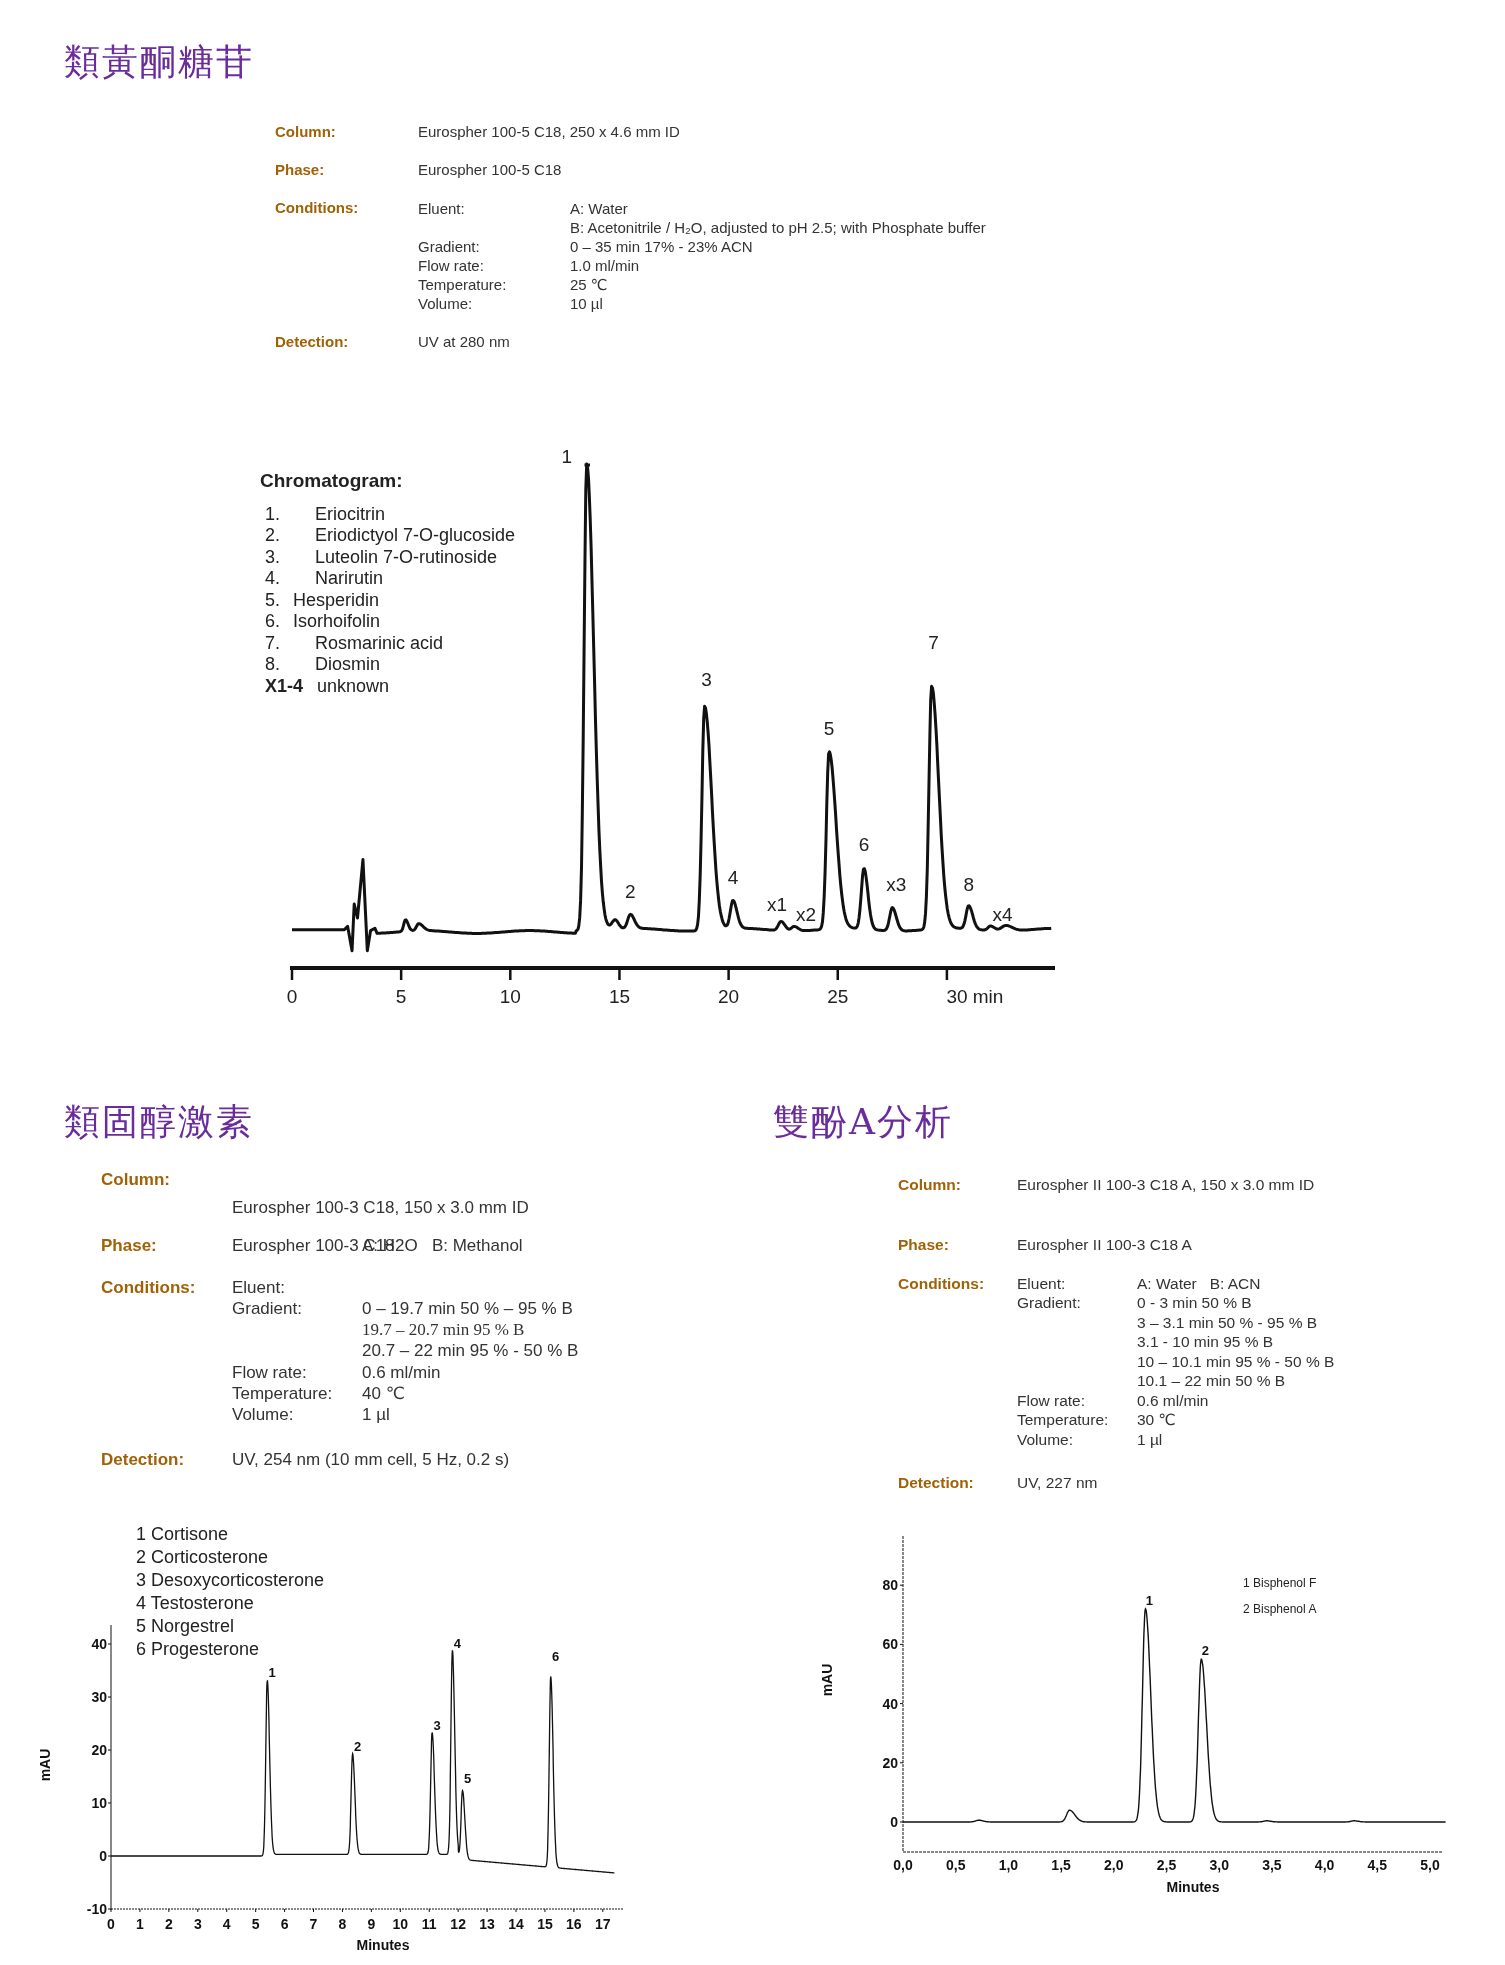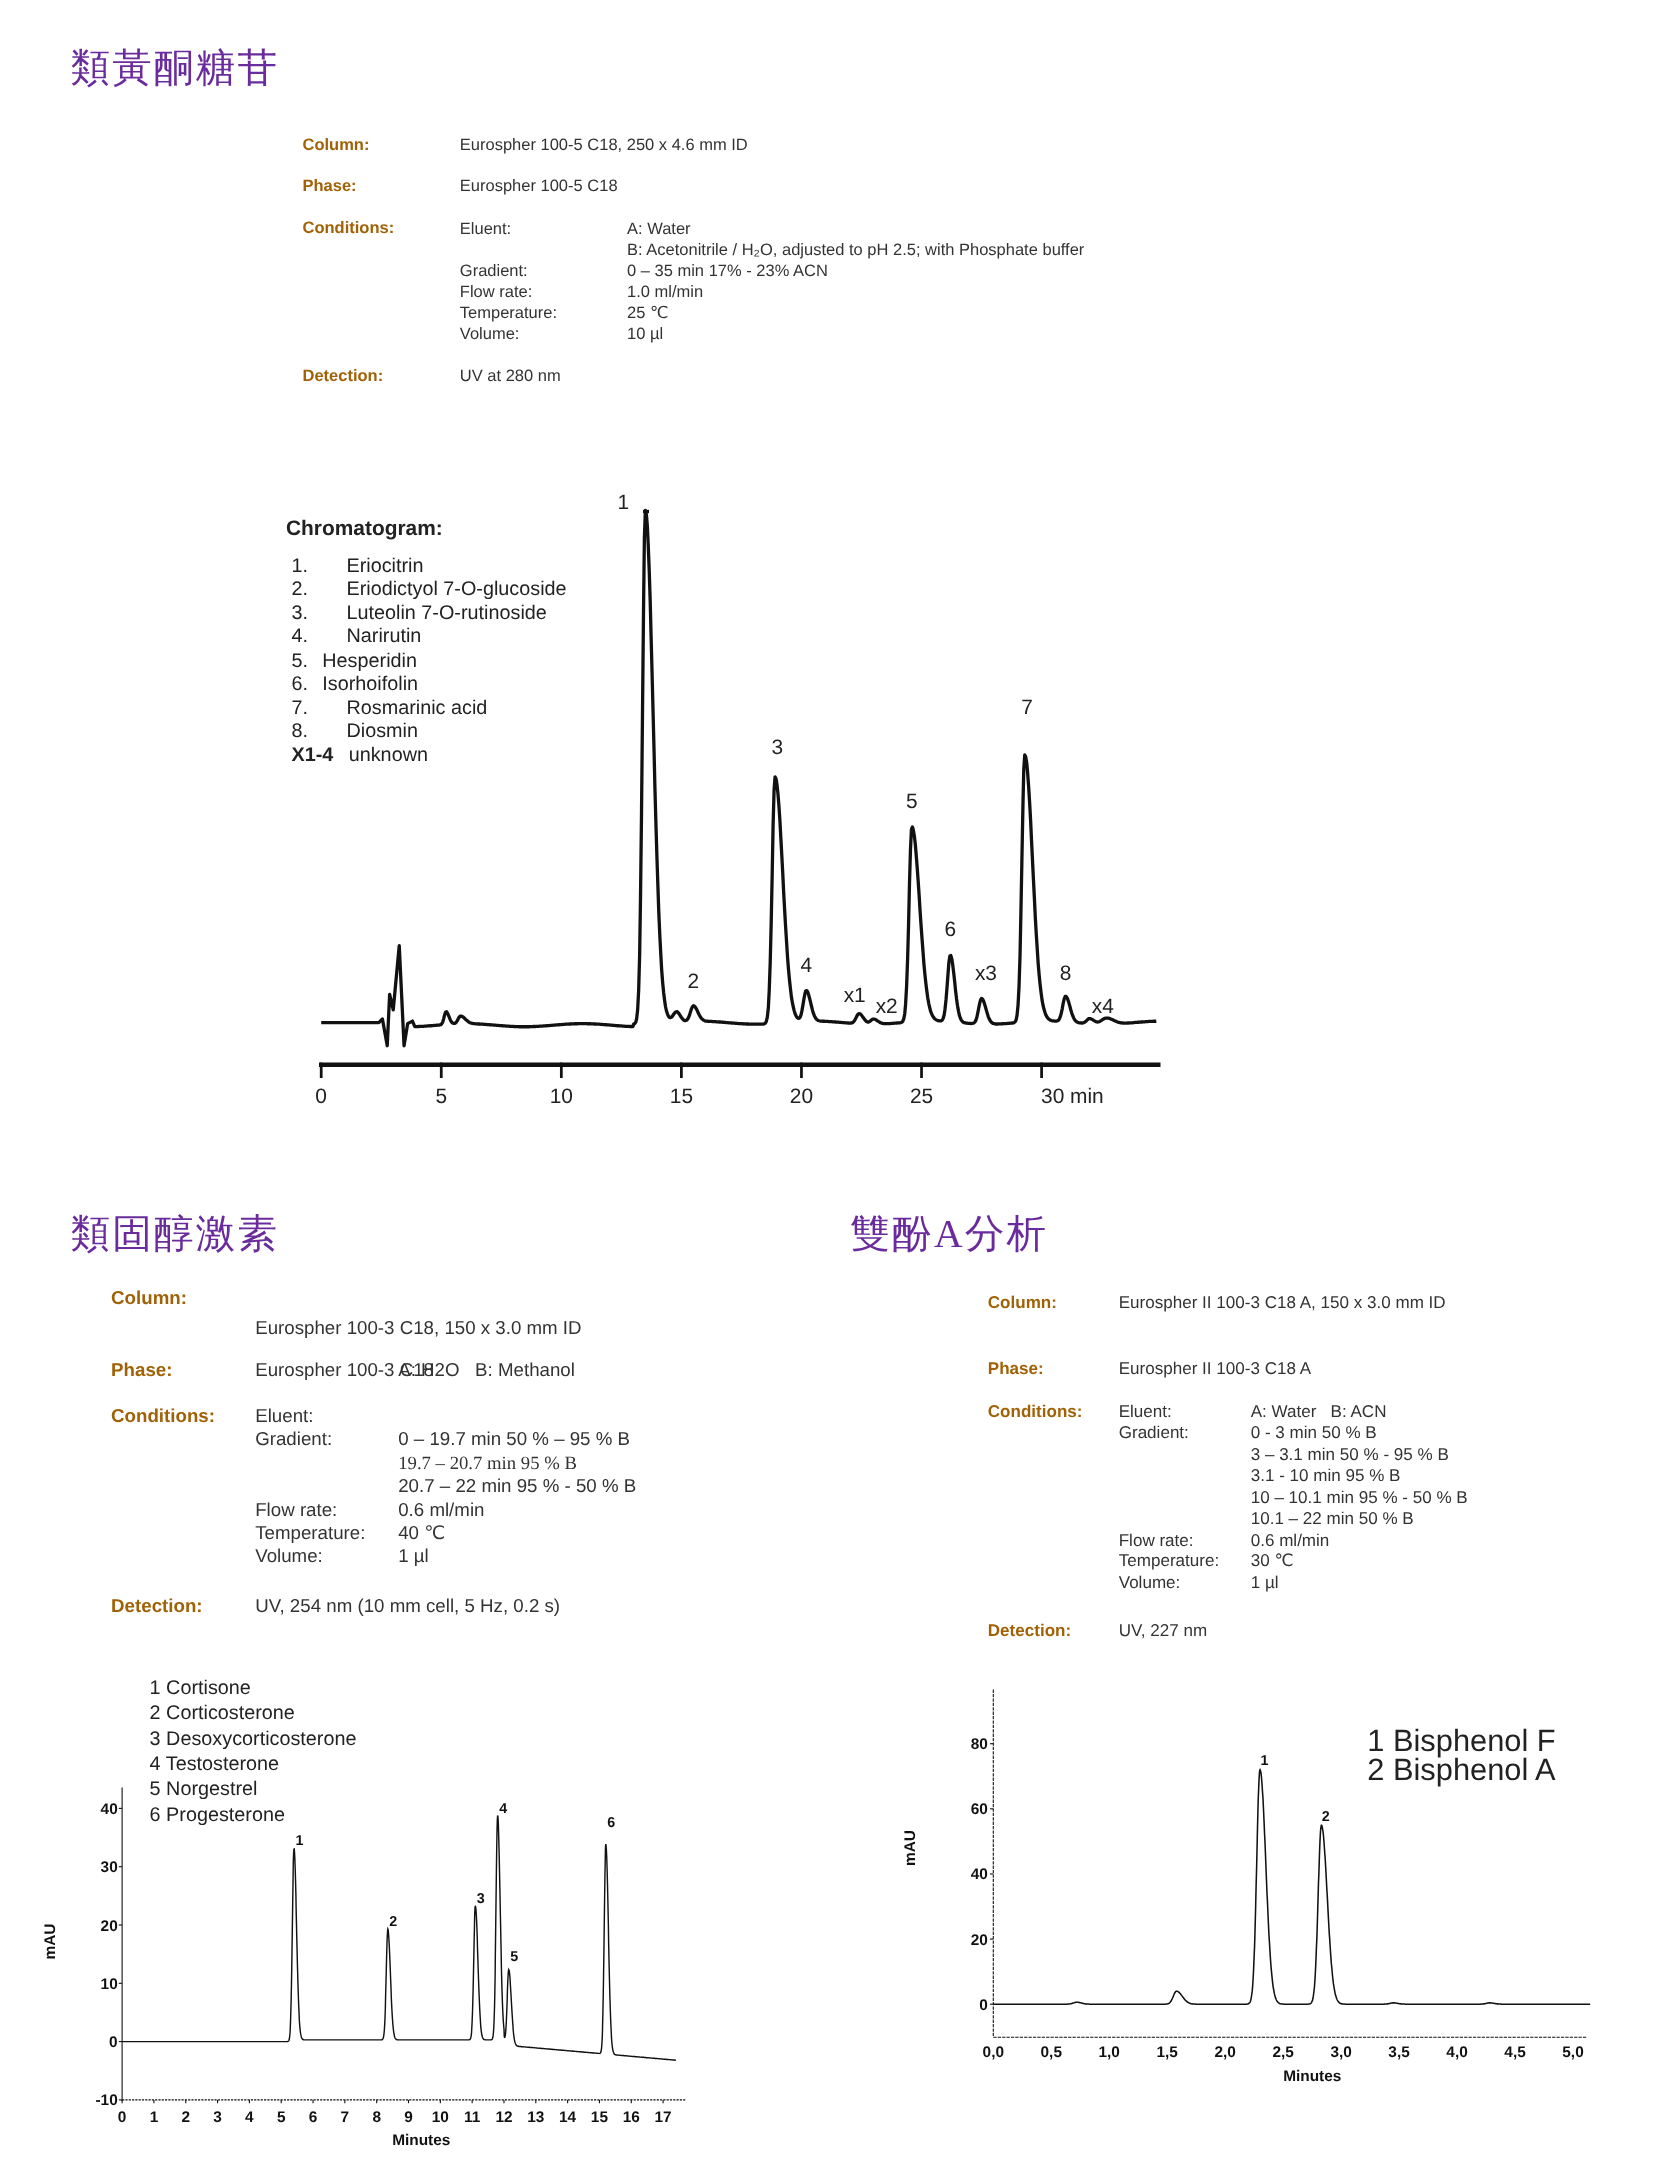--- a/index.html
+++ b/index.html
@@ -177,21 +177,21 @@
     <text x="50" y="1765" text-anchor="middle" font-size="14" font-weight="bold" fill="#111" transform="rotate(-90 50 1765)" class="tick-label">mAU</text>
     <path d="M 111.0 1856.0 L 111.3 1856.0 L 111.6 1856.0 L 111.9 1856.0 L 112.2 1856.0 L 112.4 1856.0 L 112.7 1856.0 L 113.0 1856.0 L 113.3 1856.0 L 113.6 1856.0 L 113.9 1856.0 L 114.2 1856.0 L 114.5 1856.0 L 114.8 1856.0 L 115.1 1856.0 L 115.3 1856.0 L 115.6 1856.0 L 115.9 1856.0 L 116.2 1856.0 L 116.5 1856.0 L 116.8 1856.0 L 117.1 1856.0 L 117.4 1856.0 L 117.7 1856.0 L 117.9 1856.0 L 118.2 1856.0 L 118.5 1856.0 L 118.8 1856.0 L 119.1 1856.0 L 119.4 1856.0 L 119.7 1856.0 L 120.0 1856.0 L 120.3 1856.0 L 120.5 1856.0 L 120.8 1856.0 L 121.1 1856.0 L 121.4 1856.0 L 121.7 1856.0 L 122.0 1856.0 L 122.3 1856.0 L 122.6 1856.0 L 122.9 1856.0 L 123.2 1856.0 L 123.4 1856.0 L 123.7 1856.0 L 124.0 1856.0 L 124.3 1856.0 L 124.6 1856.0 L 124.9 1856.0 L 125.2 1856.0 L 125.5 1856.0 L 125.8 1856.0 L 126.0 1856.0 L 126.3 1856.0 L 126.6 1856.0 L 126.9 1856.0 L 127.2 1856.0 L 127.5 1856.0 L 127.8 1856.0 L 128.1 1856.0 L 128.4 1856.0 L 128.6 1856.0 L 128.9 1856.0 L 129.2 1856.0 L 129.5 1856.0 L 129.8 1856.0 L 130.1 1856.0 L 130.4 1856.0 L 130.7 1856.0 L 131.0 1856.0 L 131.3 1856.0 L 131.5 1856.0 L 131.8 1856.0 L 132.1 1856.0 L 132.4 1856.0 L 132.7 1856.0 L 133.0 1856.0 L 133.3 1856.0 L 133.6 1856.0 L 133.9 1856.0 L 134.1 1856.0 L 134.4 1856.0 L 134.7 1856.0 L 135.0 1856.0 L 135.3 1856.0 L 135.6 1856.0 L 135.9 1856.0 L 136.2 1856.0 L 136.5 1856.0 L 136.7 1856.0 L 137.0 1856.0 L 137.3 1856.0 L 137.6 1856.0 L 137.9 1856.0 L 138.2 1856.0 L 138.5 1856.0 L 138.8 1856.0 L 139.1 1856.0 L 139.4 1856.0 L 139.6 1856.0 L 139.9 1856.0 L 140.2 1856.0 L 140.5 1856.0 L 140.8 1856.0 L 141.1 1856.0 L 141.4 1856.0 L 141.7 1856.0 L 142.0 1856.0 L 142.2 1856.0 L 142.5 1856.0 L 142.8 1856.0 L 143.1 1856.0 L 143.4 1856.0 L 143.7 1856.0 L 144.0 1856.0 L 144.3 1856.0 L 144.6 1856.0 L 144.8 1856.0 L 145.1 1856.0 L 145.4 1856.0 L 145.7 1856.0 L 146.0 1856.0 L 146.3 1856.0 L 146.6 1856.0 L 146.9 1856.0 L 147.2 1856.0 L 147.5 1856.0 L 147.7 1856.0 L 148.0 1856.0 L 148.3 1856.0 L 148.6 1856.0 L 148.9 1856.0 L 149.2 1856.0 L 149.5 1856.0 L 149.8 1856.0 L 150.1 1856.0 L 150.3 1856.0 L 150.6 1856.0 L 150.9 1856.0 L 151.2 1856.0 L 151.5 1856.0 L 151.8 1856.0 L 152.1 1856.0 L 152.4 1856.0 L 152.7 1856.0 L 152.9 1856.0 L 153.2 1856.0 L 153.5 1856.0 L 153.8 1856.0 L 154.1 1856.0 L 154.4 1856.0 L 154.7 1856.0 L 155.0 1856.0 L 155.3 1856.0 L 155.6 1856.0 L 155.8 1856.0 L 156.1 1856.0 L 156.4 1856.0 L 156.7 1856.0 L 157.0 1856.0 L 157.3 1856.0 L 157.6 1856.0 L 157.9 1856.0 L 158.2 1856.0 L 158.4 1856.0 L 158.7 1856.0 L 159.0 1856.0 L 159.3 1856.0 L 159.6 1856.0 L 159.9 1856.0 L 160.2 1856.0 L 160.5 1856.0 L 160.8 1856.0 L 161.0 1856.0 L 161.3 1856.0 L 161.6 1856.0 L 161.9 1856.0 L 162.2 1856.0 L 162.5 1856.0 L 162.8 1856.0 L 163.1 1856.0 L 163.4 1856.0 L 163.7 1856.0 L 163.9 1856.0 L 164.2 1856.0 L 164.5 1856.0 L 164.8 1856.0 L 165.1 1856.0 L 165.4 1856.0 L 165.7 1856.0 L 166.0 1856.0 L 166.3 1856.0 L 166.5 1856.0 L 166.8 1856.0 L 167.1 1856.0 L 167.4 1856.0 L 167.7 1856.0 L 168.0 1856.0 L 168.3 1856.0 L 168.6 1856.0 L 168.9 1856.0 L 169.1 1856.0 L 169.4 1856.0 L 169.7 1856.0 L 170.0 1856.0 L 170.3 1856.0 L 170.6 1856.0 L 170.9 1856.0 L 171.2 1856.0 L 171.5 1856.0 L 171.8 1856.0 L 172.0 1856.0 L 172.3 1856.0 L 172.6 1856.0 L 172.9 1856.0 L 173.2 1856.0 L 173.5 1856.0 L 173.8 1856.0 L 174.1 1856.0 L 174.4 1856.0 L 174.6 1856.0 L 174.9 1856.0 L 175.2 1856.0 L 175.5 1856.0 L 175.8 1856.0 L 176.1 1856.0 L 176.4 1856.0 L 176.7 1856.0 L 177.0 1856.0 L 177.2 1856.0 L 177.5 1856.0 L 177.8 1856.0 L 178.1 1856.0 L 178.4 1856.0 L 178.7 1856.0 L 179.0 1856.0 L 179.3 1856.0 L 179.6 1856.0 L 179.9 1856.0 L 180.1 1856.0 L 180.4 1856.0 L 180.7 1856.0 L 181.0 1856.0 L 181.3 1856.0 L 181.6 1856.0 L 181.9 1856.0 L 182.2 1856.0 L 182.5 1856.0 L 182.7 1856.0 L 183.0 1856.0 L 183.3 1856.0 L 183.6 1856.0 L 183.9 1856.0 L 184.2 1856.0 L 184.5 1856.0 L 184.8 1856.0 L 185.1 1856.0 L 185.4 1856.0 L 185.6 1856.0 L 185.9 1856.0 L 186.2 1856.0 L 186.5 1856.0 L 186.8 1856.0 L 187.1 1856.0 L 187.4 1856.0 L 187.7 1856.0 L 188.0 1856.0 L 188.2 1856.0 L 188.5 1856.0 L 188.8 1856.0 L 189.1 1856.0 L 189.4 1856.0 L 189.7 1856.0 L 190.0 1856.0 L 190.3 1856.0 L 190.6 1856.0 L 190.8 1856.0 L 191.1 1856.0 L 191.4 1856.0 L 191.7 1856.0 L 192.0 1856.0 L 192.3 1856.0 L 192.6 1856.0 L 192.9 1856.0 L 193.2 1856.0 L 193.5 1856.0 L 193.7 1856.0 L 194.0 1856.0 L 194.3 1856.0 L 194.6 1856.0 L 194.9 1856.0 L 195.2 1856.0 L 195.5 1856.0 L 195.8 1856.0 L 196.1 1856.0 L 196.3 1856.0 L 196.6 1856.0 L 196.9 1856.0 L 197.2 1856.0 L 197.5 1856.0 L 197.8 1856.0 L 198.1 1856.0 L 198.4 1856.0 L 198.7 1856.0 L 198.9 1856.0 L 199.2 1856.0 L 199.5 1856.0 L 199.8 1856.0 L 200.1 1856.0 L 200.4 1856.0 L 200.7 1856.0 L 201.0 1856.0 L 201.3 1856.0 L 201.6 1856.0 L 201.8 1856.0 L 202.1 1856.0 L 202.4 1856.0 L 202.7 1856.0 L 203.0 1856.0 L 203.3 1856.0 L 203.6 1856.0 L 203.9 1856.0 L 204.2 1856.0 L 204.4 1856.0 L 204.7 1856.0 L 205.0 1856.0 L 205.3 1856.0 L 205.6 1856.0 L 205.9 1856.0 L 206.2 1856.0 L 206.5 1856.0 L 206.8 1856.0 L 207.0 1856.0 L 207.3 1856.0 L 207.6 1856.0 L 207.9 1856.0 L 208.2 1856.0 L 208.5 1856.0 L 208.8 1856.0 L 209.1 1856.0 L 209.4 1856.0 L 209.7 1856.0 L 209.9 1856.0 L 210.2 1856.0 L 210.5 1856.0 L 210.8 1856.0 L 211.1 1856.0 L 211.4 1856.0 L 211.7 1856.0 L 212.0 1856.0 L 212.3 1856.0 L 212.5 1856.0 L 212.8 1856.0 L 213.1 1856.0 L 213.4 1856.0 L 213.7 1856.0 L 214.0 1856.0 L 214.3 1856.0 L 214.6 1856.0 L 214.9 1856.0 L 215.1 1856.0 L 215.4 1856.0 L 215.7 1856.0 L 216.0 1856.0 L 216.3 1856.0 L 216.6 1856.0 L 216.9 1856.0 L 217.2 1856.0 L 217.5 1856.0 L 217.8 1856.0 L 218.0 1856.0 L 218.3 1856.0 L 218.6 1856.0 L 218.9 1856.0 L 219.2 1856.0 L 219.5 1856.0 L 219.8 1856.0 L 220.1 1856.0 L 220.4 1856.0 L 220.6 1856.0 L 220.9 1856.0 L 221.2 1856.0 L 221.5 1856.0 L 221.8 1856.0 L 222.1 1856.0 L 222.4 1856.0 L 222.7 1856.0 L 223.0 1856.0 L 223.2 1856.0 L 223.5 1856.0 L 223.8 1856.0 L 224.1 1856.0 L 224.4 1856.0 L 224.7 1856.0 L 225.0 1856.0 L 225.3 1856.0 L 225.6 1856.0 L 225.9 1856.0 L 226.1 1856.0 L 226.4 1856.0 L 226.7 1856.0 L 227.0 1856.0 L 227.3 1856.0 L 227.6 1856.0 L 227.9 1856.0 L 228.2 1856.0 L 228.5 1856.0 L 228.7 1856.0 L 229.0 1856.0 L 229.3 1856.0 L 229.6 1856.0 L 229.9 1856.0 L 230.2 1856.0 L 230.5 1856.0 L 230.8 1856.0 L 231.1 1856.0 L 231.3 1856.0 L 231.6 1856.0 L 231.9 1856.0 L 232.2 1856.0 L 232.5 1856.0 L 232.8 1856.0 L 233.1 1856.0 L 233.4 1856.0 L 233.7 1856.0 L 234.0 1856.0 L 234.2 1856.0 L 234.5 1856.0 L 234.8 1856.0 L 235.1 1856.0 L 235.4 1856.0 L 235.7 1856.0 L 236.0 1856.0 L 236.3 1856.0 L 236.6 1856.0 L 236.8 1856.0 L 237.1 1856.0 L 237.4 1856.0 L 237.7 1856.0 L 238.0 1856.0 L 238.3 1856.0 L 238.6 1856.0 L 238.9 1856.0 L 239.2 1856.0 L 239.4 1856.0 L 239.7 1856.0 L 240.0 1856.0 L 240.3 1856.0 L 240.6 1856.0 L 240.9 1856.0 L 241.2 1856.0 L 241.5 1856.0 L 241.8 1856.0 L 242.1 1856.0 L 242.3 1856.0 L 242.6 1856.0 L 242.9 1856.0 L 243.2 1856.0 L 243.5 1856.0 L 243.8 1856.0 L 244.1 1856.0 L 244.4 1856.0 L 244.7 1856.0 L 244.9 1856.0 L 245.2 1856.0 L 245.5 1856.0 L 245.8 1856.0 L 246.1 1856.0 L 246.4 1856.0 L 246.7 1856.0 L 247.0 1856.0 L 247.3 1856.0 L 247.5 1856.0 L 247.8 1856.0 L 248.1 1856.0 L 248.4 1856.0 L 248.7 1856.0 L 249.0 1856.0 L 249.3 1856.0 L 249.6 1856.0 L 249.9 1856.0 L 250.2 1856.0 L 250.4 1856.0 L 250.7 1856.0 L 251.0 1856.0 L 251.3 1856.0 L 251.6 1856.0 L 251.9 1856.0 L 252.2 1856.0 L 252.5 1856.0 L 252.8 1856.0 L 253.0 1856.0 L 253.3 1856.0 L 253.6 1856.0 L 253.9 1856.0 L 254.2 1856.0 L 254.5 1856.0 L 254.8 1856.0 L 255.1 1856.0 L 255.4 1856.0 L 255.6 1856.0 L 255.9 1856.0 L 256.2 1856.0 L 256.5 1856.0 L 256.8 1856.0 L 257.1 1856.0 L 257.4 1856.0 L 257.7 1856.0 L 258.0 1856.0 L 258.3 1856.0 L 258.5 1856.0 L 258.8 1856.0 L 259.1 1856.0 L 259.4 1856.0 L 259.7 1856.0 L 260.0 1856.0 L 260.3 1856.0 L 260.6 1856.0 L 260.9 1856.0 L 261.1 1856.0 L 261.4 1855.9 L 261.7 1855.9 L 262.0 1855.7 L 262.3 1855.5 L 262.6 1855.0 L 262.9 1854.1 L 263.2 1852.5 L 263.5 1850.0 L 263.8 1846.2 L 264.0 1840.4 L 264.3 1832.3 L 264.6 1821.4 L 264.9 1807.4 L 265.2 1790.4 L 265.5 1770.9 L 265.8 1749.9 L 266.1 1729.0 L 266.4 1709.9 L 266.6 1694.5 L 266.9 1684.6 L 267.2 1681.1 L 267.5 1680.9 L 267.8 1684.9 L 268.1 1691.4 L 268.4 1700.1 L 268.7 1710.5 L 269.0 1722.4 L 269.2 1735.1 L 269.5 1748.3 L 269.8 1761.5 L 270.1 1774.3 L 270.4 1786.5 L 270.7 1797.6 L 271.0 1807.7 L 271.3 1816.6 L 271.6 1824.3 L 271.9 1830.7 L 272.1 1836.1 L 272.4 1840.5 L 272.7 1844.0 L 273.0 1846.7 L 273.3 1848.8 L 273.6 1850.4 L 273.9 1851.6 L 274.2 1852.5 L 274.5 1853.1 L 274.7 1853.5 L 275.0 1853.8 L 275.3 1854.0 L 275.6 1854.2 L 275.9 1854.3 L 276.2 1854.3 L 276.5 1854.4 L 276.8 1854.4 L 277.1 1854.4 L 277.3 1854.4 L 277.6 1854.4 L 277.9 1854.4 L 278.2 1854.4 L 278.5 1854.4 L 278.8 1854.4 L 279.1 1854.4 L 279.4 1854.4 L 279.7 1854.4 L 280.0 1854.4 L 280.2 1854.4 L 280.5 1854.4 L 280.8 1854.4 L 281.1 1854.4 L 281.4 1854.4 L 281.7 1854.4 L 282.0 1854.4 L 282.3 1854.4 L 282.6 1854.4 L 282.8 1854.4 L 283.1 1854.4 L 283.4 1854.4 L 283.7 1854.4 L 284.0 1854.4 L 284.3 1854.4 L 284.6 1854.4 L 284.9 1854.4 L 285.2 1854.4 L 285.4 1854.4 L 285.7 1854.4 L 286.0 1854.4 L 286.3 1854.4 L 286.6 1854.4 L 286.9 1854.4 L 287.2 1854.4 L 287.5 1854.4 L 287.8 1854.4 L 288.1 1854.4 L 288.3 1854.4 L 288.6 1854.4 L 288.9 1854.4 L 289.2 1854.4 L 289.5 1854.4 L 289.8 1854.4 L 290.1 1854.4 L 290.4 1854.4 L 290.7 1854.4 L 290.9 1854.4 L 291.2 1854.4 L 291.5 1854.4 L 291.8 1854.4 L 292.1 1854.4 L 292.4 1854.4 L 292.7 1854.4 L 293.0 1854.4 L 293.3 1854.4 L 293.5 1854.4 L 293.8 1854.4 L 294.1 1854.4 L 294.4 1854.4 L 294.7 1854.4 L 295.0 1854.4 L 295.3 1854.4 L 295.6 1854.4 L 295.9 1854.4 L 296.2 1854.4 L 296.4 1854.4 L 296.7 1854.4 L 297.0 1854.4 L 297.3 1854.4 L 297.6 1854.4 L 297.9 1854.4 L 298.2 1854.4 L 298.5 1854.4 L 298.8 1854.4 L 299.0 1854.4 L 299.3 1854.4 L 299.6 1854.4 L 299.9 1854.4 L 300.2 1854.4 L 300.5 1854.4 L 300.8 1854.4 L 301.1 1854.4 L 301.4 1854.4 L 301.6 1854.4 L 301.9 1854.4 L 302.2 1854.4 L 302.5 1854.4 L 302.8 1854.4 L 303.1 1854.4 L 303.4 1854.4 L 303.7 1854.4 L 304.0 1854.4 L 304.3 1854.4 L 304.5 1854.4 L 304.8 1854.4 L 305.1 1854.4 L 305.4 1854.4 L 305.7 1854.4 L 306.0 1854.4 L 306.3 1854.4 L 306.6 1854.4 L 306.9 1854.4 L 307.1 1854.4 L 307.4 1854.4 L 307.7 1854.4 L 308.0 1854.4 L 308.3 1854.4 L 308.6 1854.4 L 308.9 1854.4 L 309.2 1854.4 L 309.5 1854.4 L 309.7 1854.4 L 310.0 1854.4 L 310.3 1854.4 L 310.6 1854.4 L 310.9 1854.4 L 311.2 1854.4 L 311.5 1854.4 L 311.8 1854.4 L 312.1 1854.4 L 312.4 1854.4 L 312.6 1854.4 L 312.9 1854.4 L 313.2 1854.4 L 313.5 1854.4 L 313.8 1854.4 L 314.1 1854.4 L 314.4 1854.4 L 314.7 1854.4 L 315.0 1854.4 L 315.2 1854.4 L 315.5 1854.4 L 315.8 1854.4 L 316.1 1854.4 L 316.4 1854.4 L 316.7 1854.4 L 317.0 1854.4 L 317.3 1854.4 L 317.6 1854.4 L 317.8 1854.4 L 318.1 1854.4 L 318.4 1854.4 L 318.7 1854.4 L 319.0 1854.4 L 319.3 1854.4 L 319.6 1854.4 L 319.9 1854.4 L 320.2 1854.4 L 320.5 1854.4 L 320.7 1854.4 L 321.0 1854.4 L 321.3 1854.4 L 321.6 1854.4 L 321.9 1854.4 L 322.2 1854.4 L 322.5 1854.4 L 322.8 1854.4 L 323.1 1854.4 L 323.3 1854.4 L 323.6 1854.4 L 323.9 1854.4 L 324.2 1854.4 L 324.5 1854.4 L 324.8 1854.4 L 325.1 1854.4 L 325.4 1854.4 L 325.7 1854.4 L 325.9 1854.4 L 326.2 1854.4 L 326.5 1854.4 L 326.8 1854.4 L 327.1 1854.4 L 327.4 1854.4 L 327.7 1854.4 L 328.0 1854.4 L 328.3 1854.4 L 328.6 1854.4 L 328.8 1854.4 L 329.1 1854.4 L 329.4 1854.4 L 329.7 1854.4 L 330.0 1854.4 L 330.3 1854.4 L 330.6 1854.4 L 330.9 1854.4 L 331.2 1854.4 L 331.4 1854.4 L 331.7 1854.4 L 332.0 1854.4 L 332.3 1854.4 L 332.6 1854.4 L 332.9 1854.4 L 333.2 1854.4 L 333.5 1854.4 L 333.8 1854.4 L 334.1 1854.4 L 334.3 1854.4 L 334.6 1854.4 L 334.9 1854.4 L 335.2 1854.4 L 335.5 1854.4 L 335.8 1854.4 L 336.1 1854.4 L 336.4 1854.4 L 336.7 1854.4 L 336.9 1854.4 L 337.2 1854.4 L 337.5 1854.4 L 337.8 1854.4 L 338.1 1854.4 L 338.4 1854.4 L 338.7 1854.4 L 339.0 1854.4 L 339.3 1854.4 L 339.5 1854.4 L 339.8 1854.4 L 340.1 1854.4 L 340.4 1854.4 L 340.7 1854.4 L 341.0 1854.4 L 341.3 1854.4 L 341.6 1854.4 L 341.9 1854.4 L 342.2 1854.4 L 342.4 1854.4 L 342.7 1854.4 L 343.0 1854.4 L 343.3 1854.4 L 343.6 1854.4 L 343.9 1854.4 L 344.2 1854.4 L 344.5 1854.4 L 344.8 1854.4 L 345.0 1854.4 L 345.3 1854.4 L 345.6 1854.4 L 345.9 1854.4 L 346.2 1854.4 L 346.5 1854.4 L 346.8 1854.4 L 347.1 1854.3 L 347.4 1854.3 L 347.6 1854.1 L 347.9 1853.8 L 348.2 1853.3 L 348.5 1852.4 L 348.8 1851.0 L 349.1 1848.8 L 349.4 1845.5 L 349.7 1840.8 L 350.0 1834.5 L 350.3 1826.4 L 350.5 1816.6 L 350.8 1805.4 L 351.1 1793.3 L 351.4 1781.3 L 351.7 1770.3 L 352.0 1761.5 L 352.3 1755.7 L 352.6 1753.7 L 352.9 1754.5 L 353.1 1756.8 L 353.4 1760.5 L 353.7 1765.5 L 354.0 1771.6 L 354.3 1778.4 L 354.6 1785.7 L 354.9 1793.3 L 355.2 1800.9 L 355.5 1808.3 L 355.7 1815.3 L 356.0 1821.7 L 356.3 1827.5 L 356.6 1832.6 L 356.9 1837.0 L 357.2 1840.8 L 357.5 1843.9 L 357.8 1846.4 L 358.1 1848.4 L 358.4 1850.0 L 358.6 1851.2 L 358.9 1852.1 L 359.2 1852.8 L 359.5 1853.3 L 359.8 1853.6 L 360.1 1853.9 L 360.4 1854.1 L 360.7 1854.2 L 361.0 1854.3 L 361.2 1854.3 L 361.5 1854.4 L 361.8 1854.4 L 362.1 1854.4 L 362.4 1854.4 L 362.7 1854.4 L 363.0 1854.4 L 363.3 1854.4 L 363.6 1854.4 L 363.8 1854.4 L 364.1 1854.4 L 364.4 1854.4 L 364.7 1854.4 L 365.0 1854.4 L 365.3 1854.4 L 365.6 1854.4 L 365.9 1854.4 L 366.2 1854.4 L 366.5 1854.4 L 366.7 1854.4 L 367.0 1854.4 L 367.3 1854.4 L 367.6 1854.4 L 367.9 1854.4 L 368.2 1854.4 L 368.5 1854.4 L 368.8 1854.4 L 369.1 1854.4 L 369.3 1854.4 L 369.6 1854.4 L 369.9 1854.4 L 370.2 1854.4 L 370.5 1854.4 L 370.8 1854.4 L 371.1 1854.4 L 371.4 1854.4 L 371.7 1854.4 L 371.9 1854.4 L 372.2 1854.4 L 372.5 1854.4 L 372.8 1854.4 L 373.1 1854.4 L 373.4 1854.4 L 373.7 1854.4 L 374.0 1854.4 L 374.3 1854.4 L 374.6 1854.4 L 374.8 1854.4 L 375.1 1854.4 L 375.4 1854.4 L 375.7 1854.4 L 376.0 1854.4 L 376.3 1854.4 L 376.6 1854.4 L 376.9 1854.4 L 377.2 1854.4 L 377.4 1854.4 L 377.7 1854.4 L 378.0 1854.4 L 378.3 1854.4 L 378.6 1854.4 L 378.9 1854.4 L 379.2 1854.4 L 379.5 1854.4 L 379.8 1854.4 L 380.0 1854.4 L 380.3 1854.4 L 380.6 1854.4 L 380.9 1854.4 L 381.2 1854.4 L 381.5 1854.4 L 381.8 1854.4 L 382.1 1854.4 L 382.4 1854.4 L 382.7 1854.4 L 382.9 1854.4 L 383.2 1854.4 L 383.5 1854.4 L 383.8 1854.4 L 384.1 1854.4 L 384.4 1854.4 L 384.7 1854.4 L 385.0 1854.4 L 385.3 1854.4 L 385.5 1854.4 L 385.8 1854.4 L 386.1 1854.4 L 386.4 1854.4 L 386.7 1854.4 L 387.0 1854.4 L 387.3 1854.4 L 387.6 1854.4 L 387.9 1854.4 L 388.1 1854.4 L 388.4 1854.4 L 388.7 1854.4 L 389.0 1854.4 L 389.3 1854.4 L 389.6 1854.4 L 389.9 1854.4 L 390.2 1854.4 L 390.5 1854.4 L 390.8 1854.4 L 391.0 1854.4 L 391.3 1854.4 L 391.6 1854.4 L 391.9 1854.4 L 392.2 1854.4 L 392.5 1854.4 L 392.8 1854.4 L 393.1 1854.4 L 393.4 1854.4 L 393.6 1854.4 L 393.9 1854.4 L 394.2 1854.4 L 394.5 1854.4 L 394.8 1854.4 L 395.1 1854.4 L 395.4 1854.4 L 395.7 1854.4 L 396.0 1854.4 L 396.2 1854.4 L 396.5 1854.4 L 396.8 1854.4 L 397.1 1854.4 L 397.4 1854.4 L 397.7 1854.4 L 398.0 1854.4 L 398.3 1854.4 L 398.6 1854.4 L 398.9 1854.4 L 399.1 1854.4 L 399.4 1854.4 L 399.7 1854.4 L 400.0 1854.4 L 400.3 1854.4 L 400.6 1854.4 L 400.9 1854.4 L 401.2 1854.4 L 401.5 1854.4 L 401.7 1854.4 L 402.0 1854.4 L 402.3 1854.4 L 402.6 1854.4 L 402.9 1854.4 L 403.2 1854.4 L 403.5 1854.4 L 403.8 1854.4 L 404.1 1854.4 L 404.4 1854.4 L 404.6 1854.4 L 404.9 1854.4 L 405.2 1854.4 L 405.5 1854.4 L 405.8 1854.4 L 406.1 1854.4 L 406.4 1854.4 L 406.7 1854.4 L 407.0 1854.4 L 407.2 1854.4 L 407.5 1854.4 L 407.8 1854.4 L 408.1 1854.4 L 408.4 1854.4 L 408.7 1854.4 L 409.0 1854.4 L 409.3 1854.4 L 409.6 1854.4 L 409.8 1854.4 L 410.1 1854.4 L 410.4 1854.4 L 410.7 1854.4 L 411.0 1854.4 L 411.3 1854.4 L 411.6 1854.4 L 411.9 1854.4 L 412.2 1854.4 L 412.5 1854.4 L 412.7 1854.4 L 413.0 1854.4 L 413.3 1854.4 L 413.6 1854.4 L 413.9 1854.4 L 414.2 1854.4 L 414.5 1854.4 L 414.8 1854.4 L 415.1 1854.4 L 415.3 1854.4 L 415.6 1854.4 L 415.9 1854.4 L 416.2 1854.4 L 416.5 1854.4 L 416.8 1854.4 L 417.1 1854.4 L 417.4 1854.4 L 417.7 1854.4 L 417.9 1854.4 L 418.2 1854.4 L 418.5 1854.4 L 418.8 1854.4 L 419.1 1854.4 L 419.4 1854.4 L 419.7 1854.4 L 420.0 1854.4 L 420.3 1854.4 L 420.6 1854.4 L 420.8 1854.4 L 421.1 1854.4 L 421.4 1854.4 L 421.7 1854.4 L 422.0 1854.4 L 422.3 1854.4 L 422.6 1854.4 L 422.9 1854.4 L 423.2 1854.4 L 423.4 1854.4 L 423.7 1854.4 L 424.0 1854.4 L 424.3 1854.4 L 424.6 1854.4 L 424.9 1854.4 L 425.2 1854.4 L 425.5 1854.4 L 425.8 1854.4 L 426.0 1854.4 L 426.3 1854.4 L 426.6 1854.3 L 426.9 1854.2 L 427.2 1854.0 L 427.5 1853.7 L 427.8 1853.1 L 428.1 1852.0 L 428.4 1850.3 L 428.7 1847.6 L 428.9 1843.6 L 429.2 1837.9 L 429.5 1830.3 L 429.8 1820.5 L 430.1 1808.7 L 430.4 1795.1 L 430.7 1780.5 L 431.0 1765.9 L 431.3 1752.6 L 431.5 1741.9 L 431.8 1734.9 L 432.1 1732.5 L 432.4 1733.5 L 432.7 1736.3 L 433.0 1740.8 L 433.3 1746.8 L 433.6 1754.1 L 433.9 1762.4 L 434.1 1771.3 L 434.4 1780.5 L 434.7 1789.7 L 435.0 1798.6 L 435.3 1807.0 L 435.6 1814.8 L 435.9 1821.9 L 436.2 1828.0 L 436.5 1833.4 L 436.8 1837.9 L 437.0 1841.7 L 437.3 1844.7 L 437.6 1847.1 L 437.9 1849.1 L 438.2 1850.5 L 438.5 1851.6 L 438.8 1852.5 L 439.1 1853.1 L 439.4 1853.5 L 439.6 1853.8 L 439.9 1854.0 L 440.2 1854.1 L 440.5 1854.2 L 440.8 1854.3 L 441.1 1854.3 L 441.4 1854.4 L 441.7 1854.4 L 442.0 1854.4 L 442.2 1854.4 L 442.5 1854.4 L 442.8 1854.4 L 443.1 1854.4 L 443.4 1854.4 L 443.7 1854.4 L 444.0 1854.4 L 444.3 1854.4 L 444.6 1854.4 L 444.9 1854.4 L 445.1 1854.4 L 445.4 1854.4 L 445.7 1854.4 L 446.0 1854.4 L 446.3 1854.4 L 446.6 1854.3 L 446.9 1854.3 L 447.2 1854.1 L 447.5 1853.8 L 447.7 1853.2 L 448.0 1852.1 L 448.3 1850.4 L 448.6 1847.5 L 448.9 1843.0 L 449.2 1836.3 L 449.5 1826.8 L 449.8 1814.0 L 450.1 1797.7 L 450.3 1777.8 L 450.6 1755.1 L 450.9 1730.6 L 451.2 1706.2 L 451.5 1684.0 L 451.8 1666.0 L 452.1 1654.4 L 452.4 1650.4 L 452.7 1651.9 L 453.0 1656.6 L 453.2 1664.2 L 453.5 1674.3 L 453.8 1686.6 L 454.1 1700.4 L 454.4 1715.3 L 454.7 1730.6 L 455.0 1746.0 L 455.3 1761.0 L 455.6 1775.1 L 455.8 1788.2 L 456.1 1799.9 L 456.4 1810.3 L 456.7 1819.2 L 457.0 1826.7 L 457.3 1833.0 L 457.6 1838.0 L 457.9 1841.8 L 458.2 1844.7 L 458.4 1851.3 L 458.7 1852.2 L 459.0 1852.1 L 459.3 1850.9 L 459.6 1848.4 L 459.9 1844.7 L 460.2 1839.5 L 460.5 1833.1 L 460.8 1825.6 L 461.1 1817.5 L 461.3 1809.3 L 461.6 1801.9 L 461.9 1795.9 L 462.2 1792.0 L 462.5 1790.6 L 462.8 1791.2 L 463.1 1792.8 L 463.4 1795.4 L 463.7 1798.9 L 463.9 1803.0 L 464.2 1807.7 L 464.5 1812.8 L 464.8 1818.0 L 465.1 1823.2 L 465.4 1828.3 L 465.7 1833.1 L 466.0 1837.5 L 466.3 1841.5 L 466.5 1845.0 L 466.8 1848.1 L 467.1 1850.6 L 467.4 1852.8 L 467.7 1854.5 L 468.0 1855.9 L 468.3 1857.0 L 468.6 1857.9 L 468.9 1858.6 L 469.2 1859.0 L 469.4 1859.4 L 469.7 1859.7 L 470.0 1859.9 L 470.3 1860.0 L 470.6 1860.1 L 470.9 1860.2 L 471.2 1860.3 L 471.5 1860.3 L 471.8 1860.4 L 472.0 1860.4 L 472.3 1860.4 L 472.6 1860.4 L 472.9 1860.5 L 473.2 1860.5 L 473.5 1860.5 L 473.8 1860.6 L 474.1 1860.6 L 474.4 1860.6 L 474.7 1860.6 L 474.9 1860.7 L 475.2 1860.7 L 475.5 1860.7 L 475.8 1860.7 L 476.1 1860.8 L 476.4 1860.8 L 476.7 1860.8 L 477.0 1860.8 L 477.3 1860.9 L 477.5 1860.9 L 477.8 1860.9 L 478.1 1860.9 L 478.4 1861.0 L 478.7 1861.0 L 479.0 1861.0 L 479.3 1861.0 L 479.6 1861.1 L 479.9 1861.1 L 480.1 1861.1 L 480.4 1861.1 L 480.7 1861.2 L 481.0 1861.2 L 481.3 1861.2 L 481.6 1861.2 L 481.9 1861.3 L 482.2 1861.3 L 482.5 1861.3 L 482.8 1861.3 L 483.0 1861.4 L 483.3 1861.4 L 483.6 1861.4 L 483.9 1861.4 L 484.2 1861.5 L 484.5 1861.5 L 484.8 1861.5 L 485.1 1861.5 L 485.4 1861.6 L 485.6 1861.6 L 485.9 1861.6 L 486.2 1861.6 L 486.5 1861.7 L 486.8 1861.7 L 487.1 1861.7 L 487.4 1861.7 L 487.7 1861.8 L 488.0 1861.8 L 488.2 1861.8 L 488.5 1861.9 L 488.8 1861.9 L 489.1 1861.9 L 489.4 1861.9 L 489.7 1862.0 L 490.0 1862.0 L 490.3 1862.0 L 490.6 1862.0 L 490.9 1862.1 L 491.1 1862.1 L 491.4 1862.1 L 491.7 1862.1 L 492.0 1862.2 L 492.3 1862.2 L 492.6 1862.2 L 492.9 1862.2 L 493.2 1862.3 L 493.5 1862.3 L 493.7 1862.3 L 494.0 1862.3 L 494.3 1862.4 L 494.6 1862.4 L 494.9 1862.4 L 495.2 1862.4 L 495.5 1862.5 L 495.8 1862.5 L 496.1 1862.5 L 496.3 1862.5 L 496.6 1862.6 L 496.9 1862.6 L 497.2 1862.6 L 497.5 1862.6 L 497.8 1862.7 L 498.1 1862.7 L 498.4 1862.7 L 498.7 1862.7 L 499.0 1862.8 L 499.2 1862.8 L 499.5 1862.8 L 499.8 1862.8 L 500.1 1862.9 L 500.4 1862.9 L 500.7 1862.9 L 501.0 1862.9 L 501.3 1863.0 L 501.6 1863.0 L 501.8 1863.0 L 502.1 1863.0 L 502.4 1863.1 L 502.7 1863.1 L 503.0 1863.1 L 503.3 1863.1 L 503.6 1863.2 L 503.9 1863.2 L 504.2 1863.2 L 504.4 1863.3 L 504.7 1863.3 L 505.0 1863.3 L 505.3 1863.3 L 505.6 1863.4 L 505.9 1863.4 L 506.2 1863.4 L 506.5 1863.4 L 506.8 1863.5 L 507.1 1863.5 L 507.3 1863.5 L 507.6 1863.5 L 507.9 1863.6 L 508.2 1863.6 L 508.5 1863.6 L 508.8 1863.6 L 509.1 1863.7 L 509.4 1863.7 L 509.7 1863.7 L 509.9 1863.7 L 510.2 1863.8 L 510.5 1863.8 L 510.8 1863.8 L 511.1 1863.8 L 511.4 1863.9 L 511.7 1863.9 L 512.0 1863.9 L 512.3 1863.9 L 512.5 1864.0 L 512.8 1864.0 L 513.1 1864.0 L 513.4 1864.0 L 513.7 1864.1 L 514.0 1864.1 L 514.3 1864.1 L 514.6 1864.1 L 514.9 1864.2 L 515.2 1864.2 L 515.4 1864.2 L 515.7 1864.2 L 516.0 1864.3 L 516.3 1864.3 L 516.6 1864.3 L 516.9 1864.3 L 517.2 1864.4 L 517.5 1864.4 L 517.8 1864.4 L 518.0 1864.4 L 518.3 1864.5 L 518.6 1864.5 L 518.9 1864.5 L 519.2 1864.5 L 519.5 1864.6 L 519.8 1864.6 L 520.1 1864.6 L 520.4 1864.6 L 520.6 1864.7 L 520.9 1864.7 L 521.2 1864.7 L 521.5 1864.8 L 521.8 1864.8 L 522.1 1864.8 L 522.4 1864.8 L 522.7 1864.9 L 523.0 1864.9 L 523.3 1864.9 L 523.5 1864.9 L 523.8 1865.0 L 524.1 1865.0 L 524.4 1865.0 L 524.7 1865.0 L 525.0 1865.1 L 525.3 1865.1 L 525.6 1865.1 L 525.9 1865.1 L 526.1 1865.2 L 526.4 1865.2 L 526.7 1865.2 L 527.0 1865.2 L 527.3 1865.3 L 527.6 1865.3 L 527.9 1865.3 L 528.2 1865.3 L 528.5 1865.4 L 528.7 1865.4 L 529.0 1865.4 L 529.3 1865.4 L 529.6 1865.5 L 529.9 1865.5 L 530.2 1865.5 L 530.5 1865.5 L 530.8 1865.6 L 531.1 1865.6 L 531.4 1865.6 L 531.6 1865.6 L 531.9 1865.7 L 532.2 1865.7 L 532.5 1865.7 L 532.8 1865.7 L 533.1 1865.8 L 533.4 1865.8 L 533.7 1865.8 L 534.0 1865.8 L 534.2 1865.9 L 534.5 1865.9 L 534.8 1865.9 L 535.1 1865.9 L 535.4 1866.0 L 535.7 1866.0 L 536.0 1866.0 L 536.3 1866.0 L 536.6 1866.1 L 536.8 1866.1 L 537.1 1866.1 L 537.4 1866.2 L 537.7 1866.2 L 538.0 1866.2 L 538.3 1866.2 L 538.6 1866.3 L 538.9 1866.3 L 539.2 1866.3 L 539.5 1866.3 L 539.7 1866.4 L 540.0 1866.4 L 540.3 1866.4 L 540.6 1866.4 L 540.9 1866.5 L 541.2 1866.5 L 541.5 1866.5 L 541.8 1866.5 L 542.1 1866.6 L 542.3 1866.6 L 542.6 1866.6 L 542.9 1866.6 L 543.2 1866.7 L 543.5 1866.7 L 543.8 1866.7 L 544.1 1866.7 L 544.4 1866.7 L 544.7 1866.8 L 544.9 1866.7 L 545.2 1866.7 L 545.5 1866.6 L 545.8 1866.3 L 546.1 1865.8 L 546.4 1864.8 L 546.7 1863.2 L 547.0 1860.5 L 547.3 1856.3 L 547.6 1850.1 L 547.8 1841.2 L 548.1 1829.3 L 548.4 1814.1 L 548.7 1795.5 L 549.0 1774.3 L 549.3 1751.5 L 549.6 1728.7 L 549.9 1707.9 L 550.2 1691.1 L 550.4 1680.3 L 550.7 1676.5 L 551.0 1678.0 L 551.3 1682.4 L 551.6 1689.6 L 551.9 1699.0 L 552.2 1710.5 L 552.5 1723.5 L 552.8 1737.4 L 553.1 1751.8 L 553.3 1766.2 L 553.6 1780.2 L 553.9 1793.5 L 554.2 1805.7 L 554.5 1816.7 L 554.8 1826.4 L 555.1 1834.8 L 555.4 1841.9 L 555.7 1847.8 L 555.9 1852.6 L 556.2 1856.4 L 556.5 1859.4 L 556.8 1861.8 L 557.1 1863.5 L 557.4 1864.8 L 557.7 1865.8 L 558.0 1866.5 L 558.3 1867.0 L 558.5 1867.4 L 558.8 1867.6 L 559.1 1867.8 L 559.4 1867.9 L 559.7 1868.0 L 560.0 1868.1 L 560.3 1868.1 L 560.6 1868.2 L 560.9 1868.2 L 561.2 1868.2 L 561.4 1868.3 L 561.7 1868.3 L 562.0 1868.3 L 562.3 1868.3 L 562.6 1868.4 L 562.9 1868.4 L 563.2 1868.4 L 563.5 1868.4 L 563.8 1868.5 L 564.0 1868.5 L 564.3 1868.5 L 564.6 1868.5 L 564.9 1868.6 L 565.2 1868.6 L 565.5 1868.6 L 565.8 1868.6 L 566.1 1868.7 L 566.4 1868.7 L 566.6 1868.7 L 566.9 1868.7 L 567.2 1868.8 L 567.5 1868.8 L 567.8 1868.8 L 568.1 1868.8 L 568.4 1868.9 L 568.7 1868.9 L 569.0 1868.9 L 569.3 1868.9 L 569.5 1869.0 L 569.8 1869.0 L 570.1 1869.0 L 570.4 1869.1 L 570.7 1869.1 L 571.0 1869.1 L 571.3 1869.1 L 571.6 1869.2 L 571.9 1869.2 L 572.1 1869.2 L 572.4 1869.2 L 572.7 1869.3 L 573.0 1869.3 L 573.3 1869.3 L 573.6 1869.3 L 573.9 1869.4 L 574.2 1869.4 L 574.5 1869.4 L 574.7 1869.4 L 575.0 1869.5 L 575.3 1869.5 L 575.6 1869.5 L 575.9 1869.5 L 576.2 1869.6 L 576.5 1869.6 L 576.8 1869.6 L 577.1 1869.6 L 577.4 1869.7 L 577.6 1869.7 L 577.9 1869.7 L 578.2 1869.7 L 578.5 1869.8 L 578.8 1869.8 L 579.1 1869.8 L 579.4 1869.8 L 579.7 1869.9 L 580.0 1869.9 L 580.2 1869.9 L 580.5 1869.9 L 580.8 1870.0 L 581.1 1870.0 L 581.4 1870.0 L 581.7 1870.0 L 582.0 1870.1 L 582.3 1870.1 L 582.6 1870.1 L 582.8 1870.1 L 583.1 1870.2 L 583.4 1870.2 L 583.7 1870.2 L 584.0 1870.2 L 584.3 1870.3 L 584.6 1870.3 L 584.9 1870.3 L 585.2 1870.3 L 585.5 1870.4 L 585.7 1870.4 L 586.0 1870.4 L 586.3 1870.4 L 586.6 1870.5 L 586.9 1870.5 L 587.2 1870.5 L 587.5 1870.6 L 587.8 1870.6 L 588.1 1870.6 L 588.3 1870.6 L 588.6 1870.7 L 588.9 1870.7 L 589.2 1870.7 L 589.5 1870.7 L 589.8 1870.8 L 590.1 1870.8 L 590.4 1870.8 L 590.7 1870.8 L 590.9 1870.9 L 591.2 1870.9 L 591.5 1870.9 L 591.8 1870.9 L 592.1 1871.0 L 592.4 1871.0 L 592.7 1871.0 L 593.0 1871.0 L 593.3 1871.1 L 593.6 1871.1 L 593.8 1871.1 L 594.1 1871.1 L 594.4 1871.2 L 594.7 1871.2 L 595.0 1871.2 L 595.3 1871.2 L 595.6 1871.3 L 595.9 1871.3 L 596.2 1871.3 L 596.4 1871.3 L 596.7 1871.4 L 597.0 1871.4 L 597.3 1871.4 L 597.6 1871.4 L 597.9 1871.5 L 598.2 1871.5 L 598.5 1871.5 L 598.8 1871.5 L 599.0 1871.6 L 599.3 1871.6 L 599.6 1871.6 L 599.9 1871.6 L 600.2 1871.7 L 600.5 1871.7 L 600.8 1871.7 L 601.1 1871.7 L 601.4 1871.8 L 601.7 1871.8 L 601.9 1871.8 L 602.2 1871.8 L 602.5 1871.9 L 602.8 1871.9 L 603.1 1871.9 L 603.4 1872.0 L 603.7 1872.0 L 604.0 1872.0 L 604.3 1872.0 L 604.5 1872.1 L 604.8 1872.1 L 605.1 1872.1 L 605.4 1872.1 L 605.7 1872.2 L 606.0 1872.2 L 606.3 1872.2 L 606.6 1872.2 L 606.9 1872.3 L 607.1 1872.3 L 607.4 1872.3 L 607.7 1872.3 L 608.0 1872.4 L 608.3 1872.4 L 608.6 1872.4 L 608.9 1872.4 L 609.2 1872.5 L 609.5 1872.5 L 609.8 1872.5 L 610.0 1872.5 L 610.3 1872.6 L 610.6 1872.6 L 610.9 1872.6 L 611.2 1872.6 L 611.5 1872.7 L 611.8 1872.7 L 612.1 1872.7 L 612.4 1872.7 L 612.6 1872.8 L 612.9 1872.8 L 613.2 1872.8 L 613.5 1872.8 L 613.8 1872.9 L 614.1 1872.9 L 614.4 1872.9" fill="none" stroke="#111111" stroke-width="1.3"></path>
     <text x="272.222" y="1677.1" text-anchor="middle" font-size="13" font-weight="bold" fill="#111" class="tick-label">1</text>
     <text x="357.5655" y="1751.3" text-anchor="middle" font-size="13" font-weight="bold" fill="#111" class="tick-label">2</text>
     <text x="437.123" y="1730.1" text-anchor="middle" font-size="13" font-weight="bold" fill="#111" class="tick-label">3</text>
     <text x="457.374" y="1647.95" text-anchor="middle" font-size="13" font-weight="bold" fill="#111" class="tick-label">4</text>
     <text x="467.4995" y="1783.1" text-anchor="middle" font-size="13" font-weight="bold" fill="#111" class="tick-label">5</text>
     <text x="555.736" y="1661.2" text-anchor="middle" font-size="13" font-weight="bold" fill="#111" class="tick-label">6</text>
   </svg>
 
-<div class="section-title" style="left:773px; top:1098px;font-family:Liberation Serif, serif;">雙酚A分析</div>
+<div class="section-title" style="left:773px; top:1098px;">雙酚A分析</div>
 
 <div class="cond" style="left:0; top:0; font-size:15.5px; line-height:19.5px;">
   <div class="lbl" style="left:898px; top:1175px;">Column:</div>
   <div class="val" style="left:1017px; top:1175px;">Eurospher II 100-3 C18 A, 150 x 3.0 mm ID</div>
   <div class="lbl" style="left:898px; top:1235px;">Phase:</div>
   <div class="val" style="left:1017px; top:1235px;">Eurospher II 100-3 C18 A</div>
   <div class="lbl" style="left:898px; top:1274px;">Conditions:</div>
   <div class="sub" style="left:1017px; top:1274px;">Eluent:</div>
   <div class="val" style="left:1137px; top:1274px; white-space:pre;">A: Water   B: ACN</div>
   <div class="sub" style="left:1017px; top:1293px;">Gradient:</div>
@@ -203,21 +203,21 @@
   <div class="sub" style="left:1017px; top:1391px;">Flow rate:</div>
   <div class="val" style="left:1137px; top:1391px;">0.6 ml/min</div>
   <div class="sub" style="left:1017px; top:1410px;">Temperature:</div>
   <div class="val" style="left:1137px; top:1410px;">30 ℃</div>
   <div class="sub" style="left:1017px; top:1430px;">Volume:</div>
   <div class="val" style="left:1137px; top:1430px;">1 µl</div>
   <div class="lbl" style="left:898px; top:1473px;">Detection:</div>
   <div class="val" style="left:1017px; top:1473px;">UV, 227 nm</div>
 </div>
 
-<div class="legend" style="left:1243px; top:1570px; font-size:28px; line-height:26px;">
+<div class="legend" style="left:1243px; top:1570px; font-size:12px; line-height:26px;">
   <div>1 Bisphenol F</div>
   <div>2 Bisphenol A</div>
 </div>
 
 <svg width="1505" height="1965" id="chart3">
     <line x1="903" y1="1536" x2="903" y2="1852" stroke="#111111" stroke-width="1" stroke-dasharray="3,1"></line>
     <line x1="900" y1="1822" x2="903" y2="1822" stroke="#111111" stroke-width="1"></line>
     <text x="898" y="1827" text-anchor="end" font-size="14" font-weight="bold" fill="#111" class="tick-label">0</text>
     <line x1="900" y1="1762.8" x2="903" y2="1762.8" stroke="#111111" stroke-width="1"></line>
     <text x="898" y="1767.8" text-anchor="end" font-size="14" font-weight="bold" fill="#111" class="tick-label">20</text>

